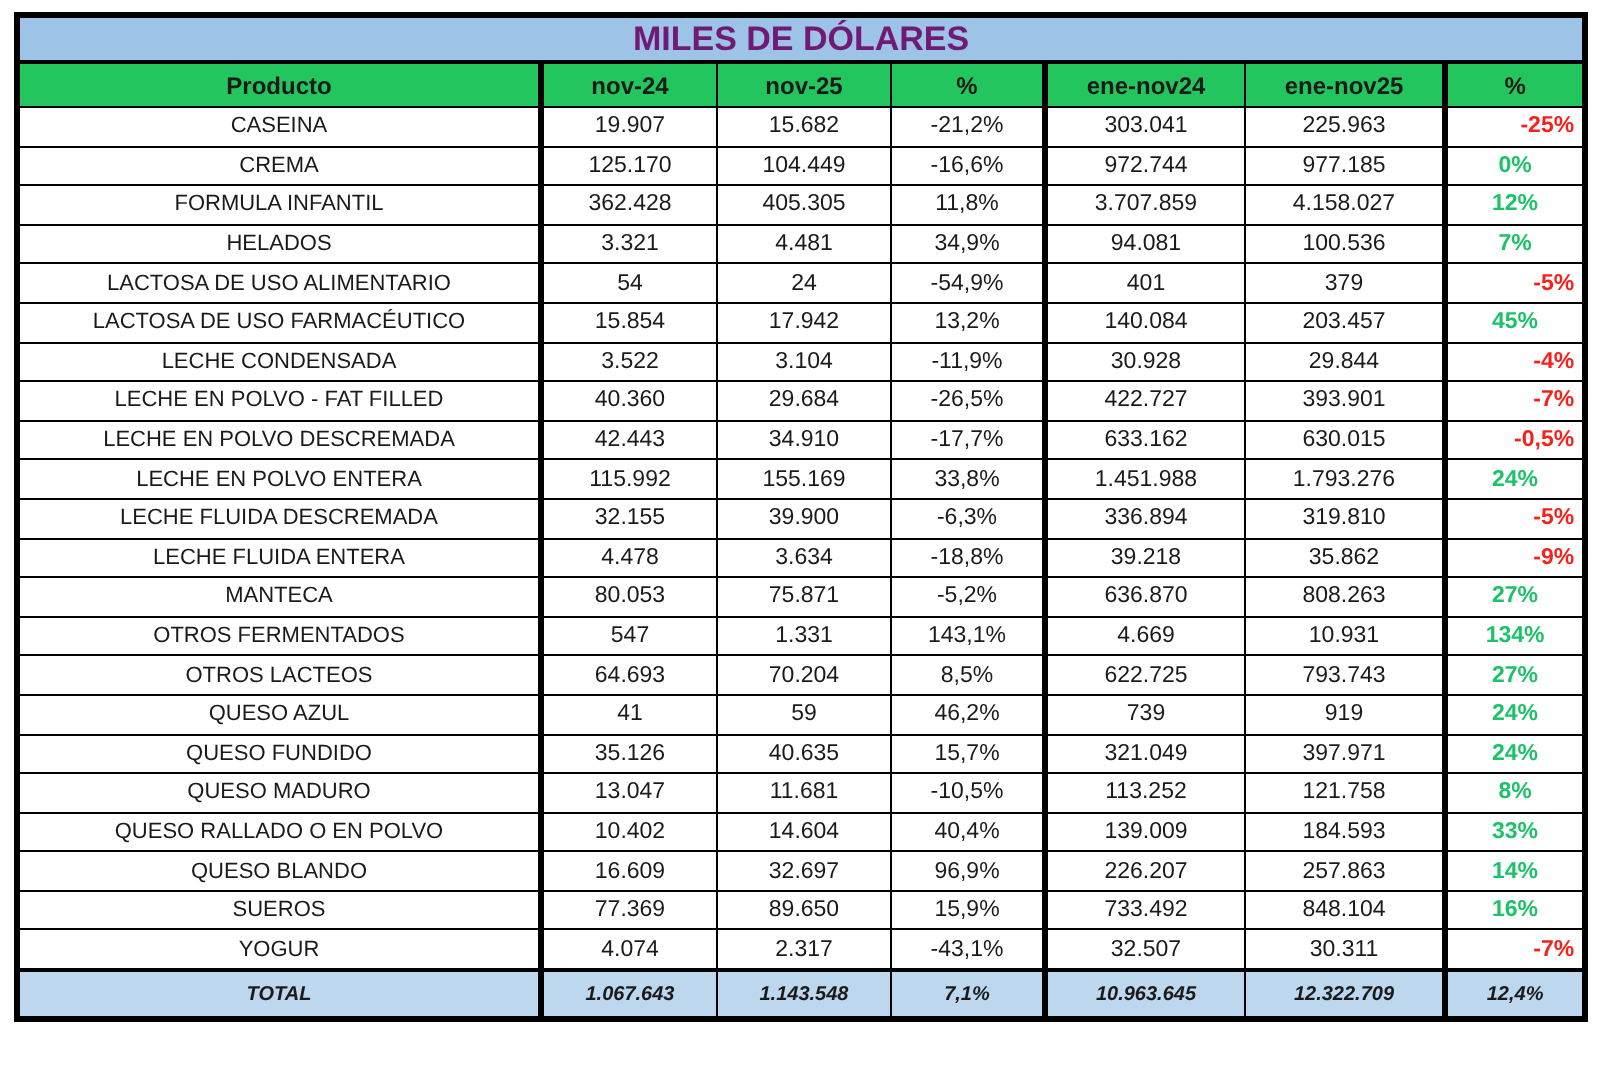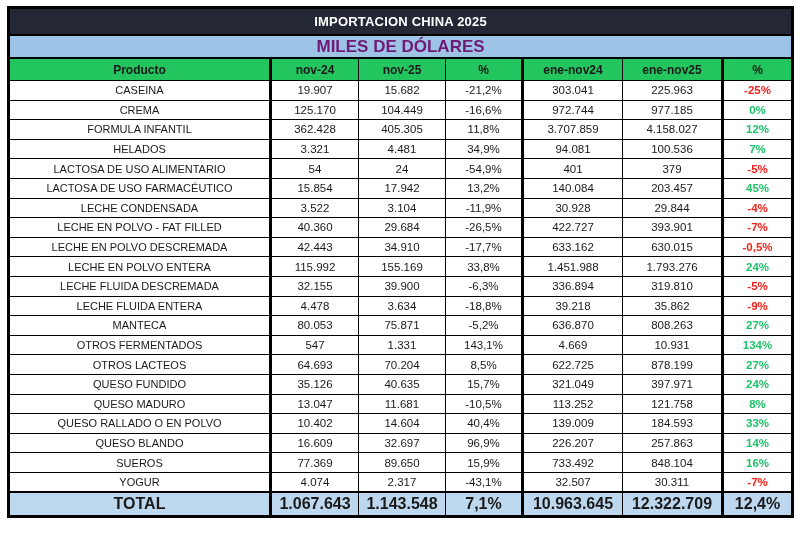--- a/index.html
+++ b/index.html
@@ -55,48 +55,46 @@
     height:21px;
     background:#22c55e;
   }
   tr.data-row td{
     font-size:11.5px;
     height:18.6px;
   }
   tr.data-row td.prod{font-weight:normal;font-size:11px;}
   tr.data-row td.pct-y{font-weight:bold;}
   td.pos{color:var(--positive);}
-  td.neg{color:var(--negative);}
+  td.neg{color:var(--negative);text-align:right;}
   td.sep-r,th.sep-r{border-right:3px solid var(--grid);}
   tr.total-row td{
     background:var(--total-bg);
     font-weight:bold;
-    font-size:16px;
+    font-size:10px;
     height:22px;
     border-top:2px solid var(--grid);
+    font-style:italic;
   }
 </style>
 </head>
 <body>
 
 <div class="page">
   <table class="sheet">
     <colgroup>
       <col style="width:262px">
       <col style="width:88px">
       <col style="width:87px">
       <col style="width:77px">
       <col style="width:100px">
       <col style="width:100px">
       <col style="width:70px">
     </colgroup>
     <tbody>
-      <tr class="title-row">
-        <td colspan="7">IMPORTACION CHINA 2025</td>
-      </tr>
       <tr class="subtitle-row">
         <td colspan="7">MILES DE DÓLARES</td>
       </tr>
       <tr class="header-row">
         <th class="sep-r">Producto</th>
         <th>nov-24</th>
         <th>nov-25</th>
         <th class="sep-r">%</th>
         <th>ene-nov24</th>
         <th class="sep-r">ene-nov25</th>
@@ -228,22 +226,31 @@
           <td class="num">4.669</td>
           <td class="num sep-r">10.931</td>
           <td class="pct-y pos">134%</td>
         </tr>
         <tr class="data-row">
           <td class="prod sep-r">OTROS LACTEOS</td>
           <td class="num">64.693</td>
           <td class="num">70.204</td>
           <td class="num sep-r">8,5%</td>
           <td class="num">622.725</td>
-          <td class="num sep-r">878.199</td>
+          <td class="num sep-r">793.743</td>
           <td class="pct-y pos">27%</td>
+        </tr>
+        <tr class="data-row">
+          <td class="prod sep-r">QUESO AZUL</td>
+          <td class="num">41</td>
+          <td class="num">59</td>
+          <td class="num sep-r">46,2%</td>
+          <td class="num">739</td>
+          <td class="num sep-r">919</td>
+          <td class="pct-y pos">24%</td>
         </tr>
         <tr class="data-row">
           <td class="prod sep-r">QUESO FUNDIDO</td>
           <td class="num">35.126</td>
           <td class="num">40.635</td>
           <td class="num sep-r">15,7%</td>
           <td class="num">321.049</td>
           <td class="num sep-r">397.971</td>
           <td class="pct-y pos">24%</td>
         </tr>

